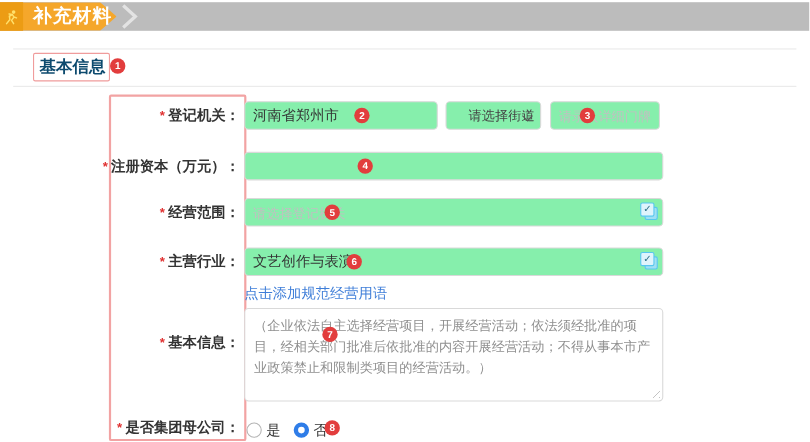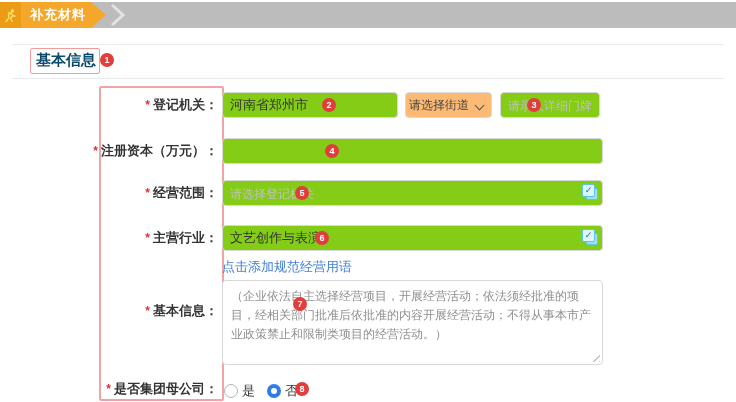--- a/index.html
+++ b/index.html
@@ -5,40 +5,40 @@
   html,body{margin:0;padding:0;background:#fff;}
   .canvas{position:relative;width:736px;height:402px;background:#ffffff;overflow:hidden;
           font-family:"Liberation Sans","DejaVu Sans",sans-serif;color:#333;}
   
   .stepbar{position:absolute;left:0;top:2px;width:736px;height:26px;background:#bcbcbc;}
   .step-orange{position:absolute;left:0;top:0;width:106px;height:26px;background:#f5a72b;
                clip-path:polygon(0 0,91px 0,106px 50%,91px 100%,0 100%);}
   .step-iconbox{position:absolute;left:0;top:0;width:21px;height:26px;background:#ec9c14;
                 display:flex;align-items:center;justify-content:center;}
   .step-label{position:absolute;left:30px;top:0;height:26px;line-height:26px;color:#fff;
-              font-size:13px;font-weight:bold;letter-spacing:1px;}
+              font-size:17px;font-weight:bold;letter-spacing:1px;}
   .step-chev{position:absolute;left:0;top:0;}
   
   .hline{position:absolute;left:12px;width:712px;height:0;border-top:1px solid #e9e9e9;}
   .section-title{position:absolute;left:36px;top:51px;font-size:15px;font-weight:bold;color:#0c4a6e;}
   
   .ann-box{position:absolute;border:1px solid #f09c9c;border-radius:2px;pointer-events:none;}
   .ann-box.thick{border-width:2px;border-color:#f2a3a3;}
   .badge{position:absolute;width:14px;height:14px;border-radius:50%;background:#e23d3d;color:#fff;
          font-size:9px;line-height:14px;text-align:center;font-weight:bold;z-index:9;}
   
   .flabel{position:absolute;right:518px;height:26px;line-height:26px;font-size:13px;font-weight:bold;
           color:#333;white-space:nowrap;text-align:right;}
   .req{color:#e03131;margin-right:3px;font-size:12px;}
-  .tin{position:absolute;height:26px;border:1px solid #d9d9d9;border-radius:4px;background:#84cc16;
+  .tin{position:absolute;height:26px;border:1px solid #d9d9d9;border-radius:4px;background:#86efac;
        font-size:13px;color:#333;padding:0 7px;box-sizing:border-box;outline:none;
        font-family:"Liberation Sans","DejaVu Sans",sans-serif;}
   .tin::placeholder{color:#c0c0c0;font-size:12px;}
-  .selbox{position:absolute;height:26px;border:1px solid #d9d9d9;border-radius:4px;background:#fdba74;
-          box-sizing:border-box;font-size:12px;color:#444;line-height:24px;padding-left:3px;cursor:pointer;}
+  .selbox{position:absolute;height:26px;border:1px solid #d9d9d9;border-radius:4px;background:#86efac;
+          box-sizing:border-box;font-size:12px;color:#444;line-height:24px;padding-left:20px;cursor:pointer;}
   .caret{position:absolute;right:8px;top:9px;width:6px;height:6px;border-right:1.5px solid #555;
          border-bottom:1.5px solid #555;transform:rotate(45deg);}
   .picker{position:absolute;width:17px;height:17px;cursor:pointer;}
   .picker .sq-back{position:absolute;left:4px;top:4px;width:10px;height:10px;background:#9fdff4;
                    border:1.5px solid #57c7ef;border-radius:2px;}
   .picker .sq-front{position:absolute;left:0;top:0;width:11px;height:11px;background:#dff4fc;
                     border:1.5px solid #57c7ef;border-radius:2px;color:#2a6e86;font-size:9px;
                     line-height:11px;text-align:center;font-weight:bold;}
   .link{position:absolute;font-size:13px;color:#3f7ed8;cursor:pointer;}
   .tarea{position:absolute;border:1px solid #d9d9d9;border-radius:4px;background:#fff;resize:none;

